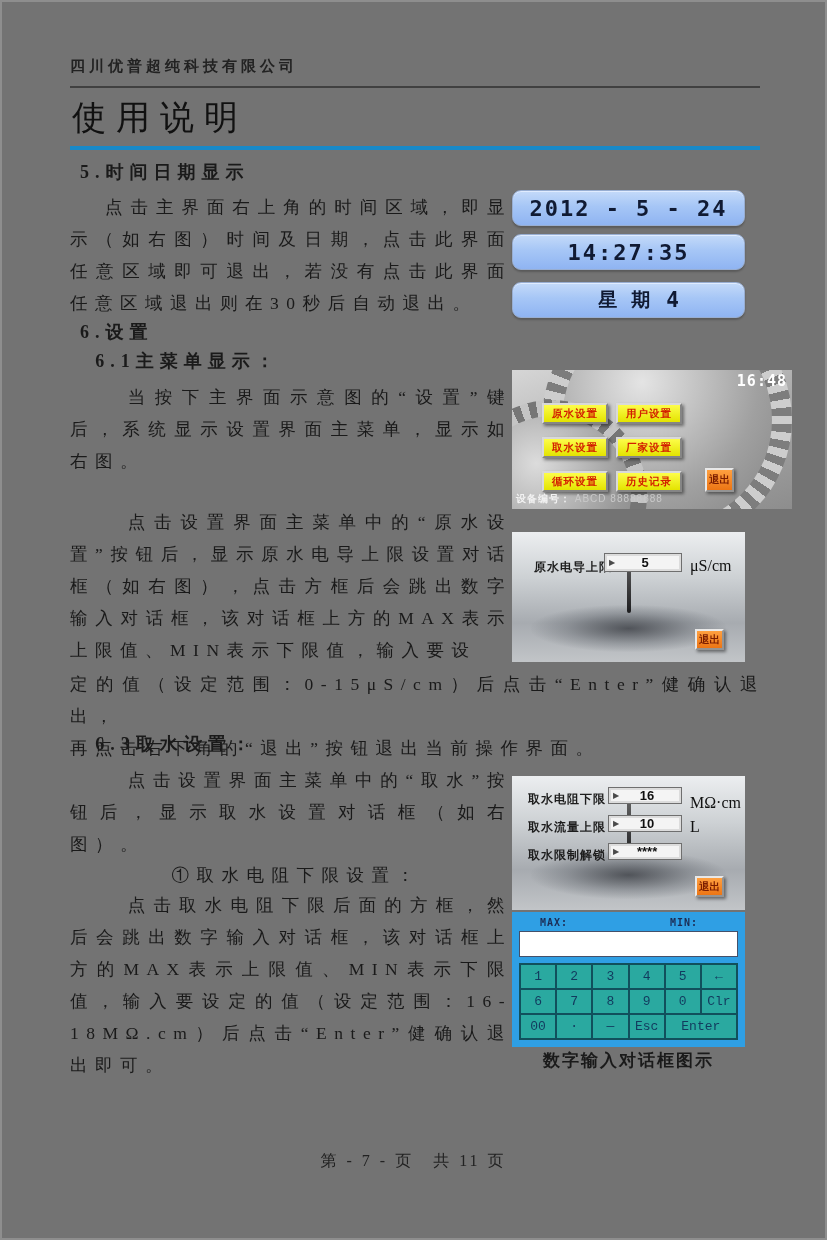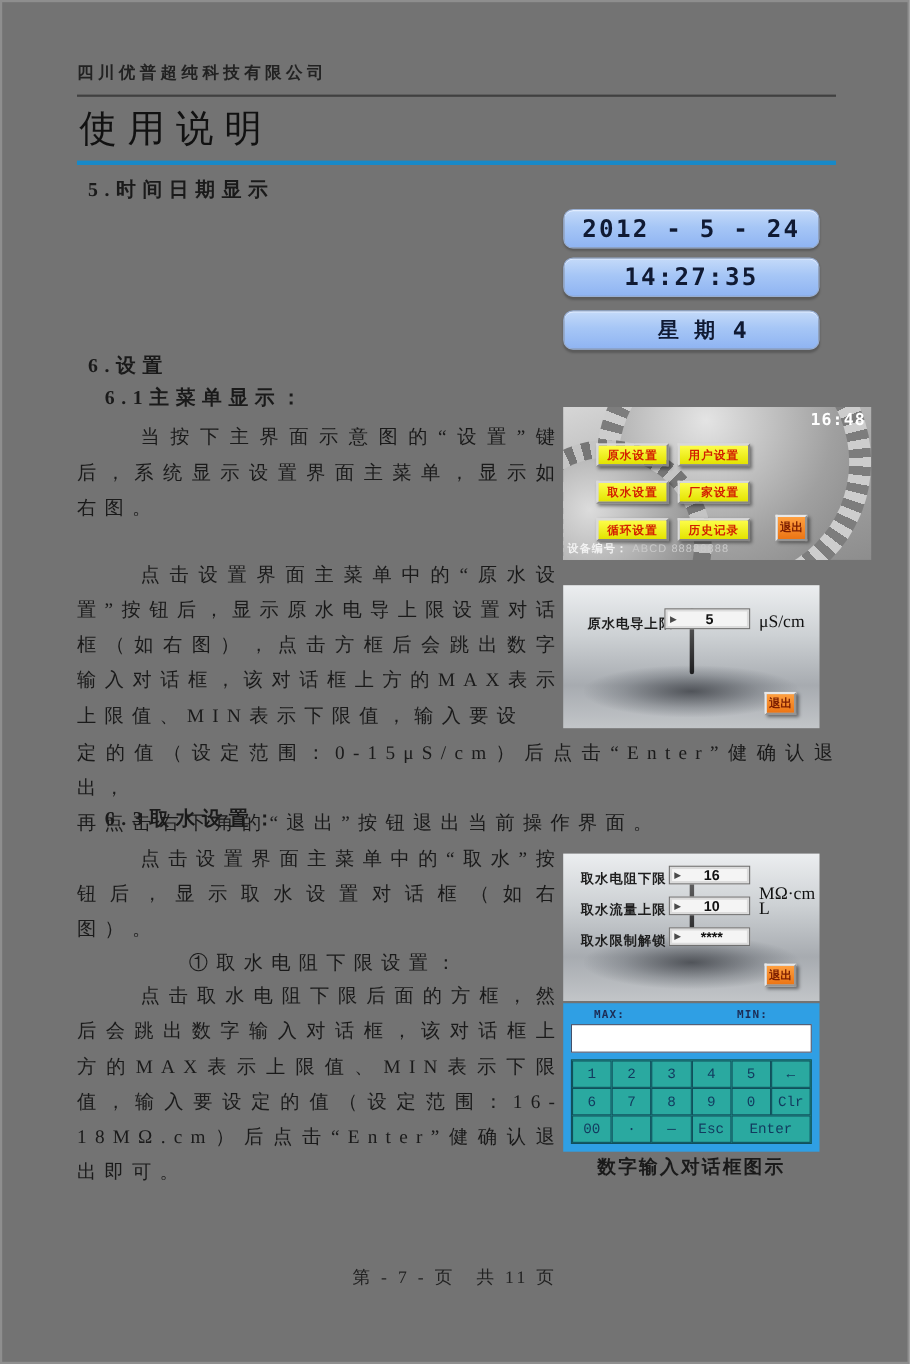--- a/index.html
+++ b/index.html
@@ -95,21 +95,21 @@
   .wd-value{flex:1;text-align:center;font-size:13px;font-weight:bold;color:#111;
     font-family:"Liberation Sans","DejaVu Sans",sans-serif;padding-right:10px;}
   .wd-unit{position:absolute;z-index:2;font-size:16px;color:#111;
     font-family:Liberation Serif, serif;}
   .raw-label{left:22px;top:27px;} .raw-input{left:92px;top:21px;width:78px;height:19px;}
   .raw-unit{left:178px;top:25px;} .raw-exit{left:183px;top:97px;width:29px;height:21px;}
   .tk-label1{left:16px;top:15px;} .tk-label2{left:16px;top:43px;} .tk-label3{left:16px;top:71px;}
   .tk-input1{left:96px;top:11px;width:74px;height:17px;}
   .tk-input2{left:96px;top:39px;width:74px;height:17px;}
   .tk-input3{left:96px;top:67px;width:74px;height:17px;}
-  .tk-unit1{left:178px;top:28px;} .tk-unit2{left:178px;top:42px;}
+  .tk-unit1{left:178px;top:18px;} .tk-unit2{left:178px;top:42px;}
   .tk-exit{left:183px;top:100px;width:29px;height:21px;}
   
   .fig-keypad{left:510px;top:910px;width:233px;height:135px;background:#2f9fe4;box-sizing:border-box;}
   .kp-lim{position:absolute;top:5px;font-size:10px;font-weight:bold;color:#1c2c55;
     font-family:"DejaVu Sans Mono","Liberation Mono",monospace;letter-spacing:1px;}
   .kp-max{left:28px;} .kp-min{left:158px;}
   .kp-input{position:absolute;left:7px;top:19px;width:219px;height:26px;box-sizing:border-box;
     background:#ffffff;border:1px solid #44506a;font-size:14px;padding:2px 4px;cursor:text;}
   .kp-grid{position:absolute;left:7px;top:51px;width:219px;height:77px;display:grid;
     grid-template-columns:repeat(6,1fr);grid-template-rows:repeat(3,1fr);
@@ -123,20 +123,21 @@
 <body>
 
 <div class="page">
 
   <div class="abs company">四川优普超纯科技有限公司</div>
   <div class="abs header-rule"></div>
   <div class="abs doc-title">使用说明</div>
   <div class="abs title-rule"></div>
 
   <div class="abs h1 s5h">5.时间日期显示</div>
+  <div class="abs para ind2 s5b">点击主界面右上角的时间区域，即显示（如右图）时间及日期，点击此界面任意区域即可退出，若没有点击此界面任意区域退出则在30秒后自动退出。</div>
 
   <div class="abs fig-clock">
     <div class="clk-row clk-r1">
       <span class="seg">2012 - 5 - 24</span>
     </div>
     <div class="clk-row clk-r2">
       <span class="seg">14:27:35</span>
     </div>
     <div class="clk-row clk-r3">
       <span class="clk-week">星期</span>

